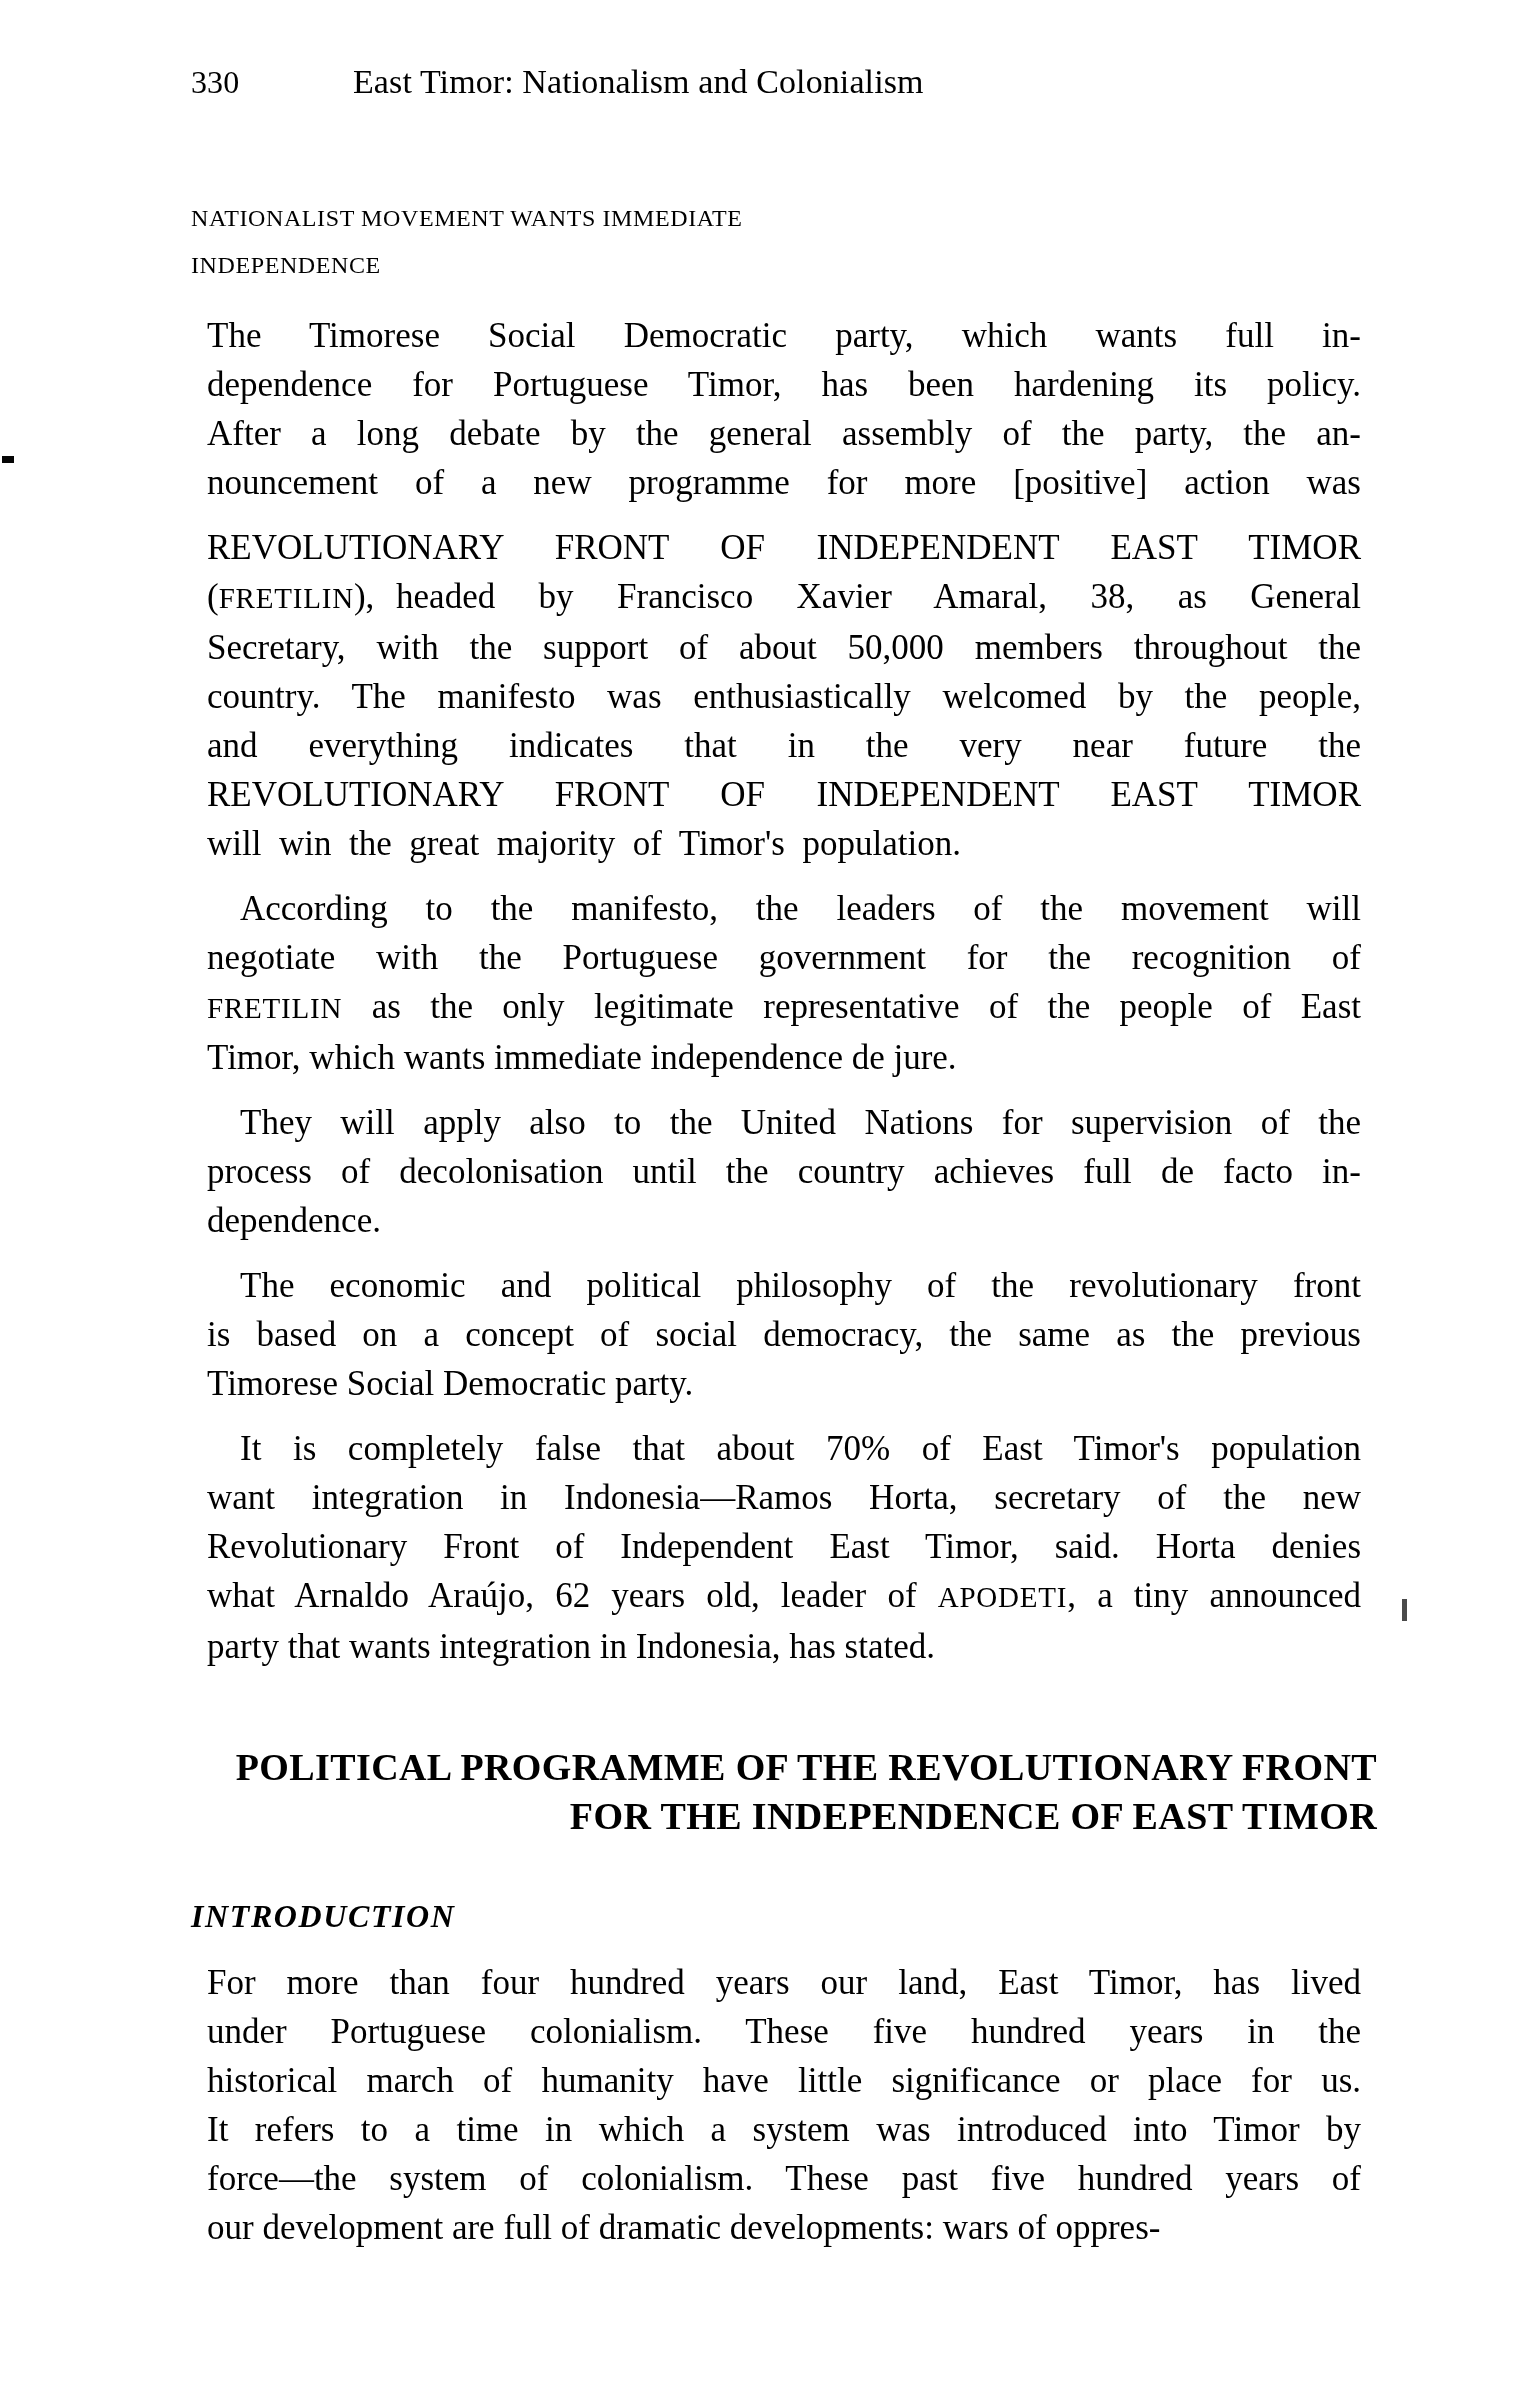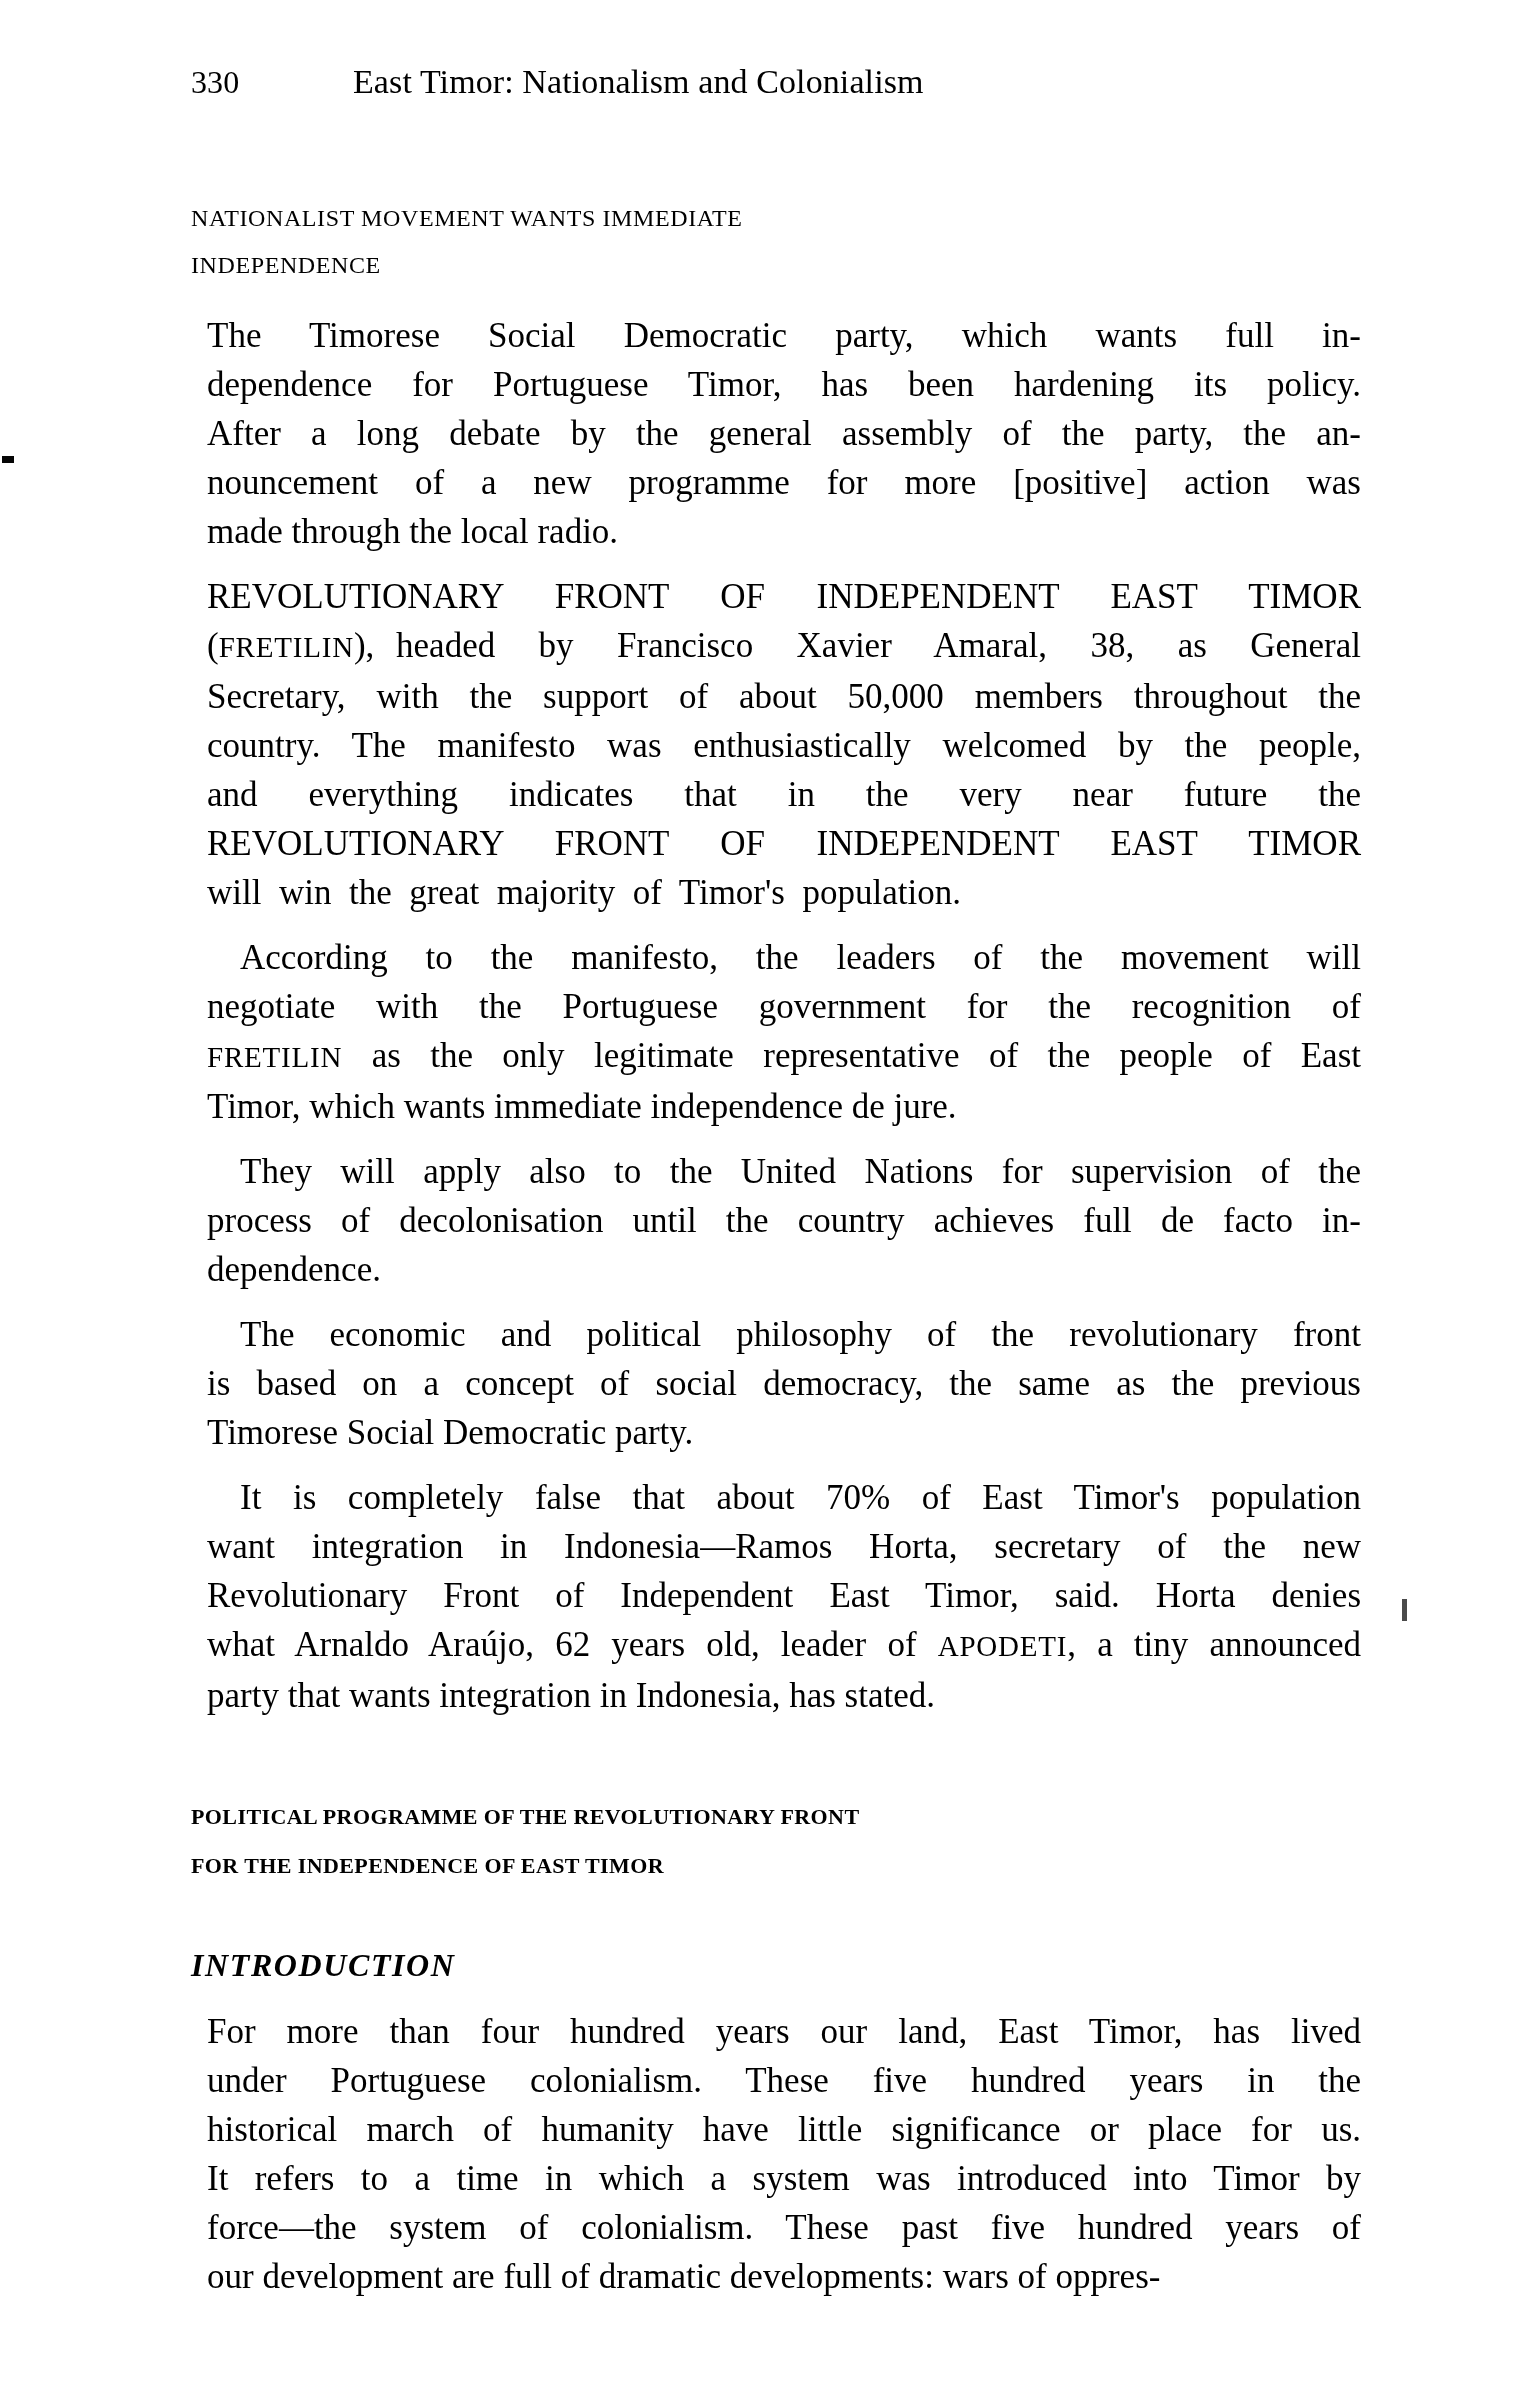--- a/index.html
+++ b/index.html
@@ -107,23 +107,23 @@
   }
 
   .sc {
     font-size: 29px;
     letter-spacing: 0.8px;
   }
 
   
   .programme-head {
     margin: 72px 0 0 0;
-    text-align: left;
+    text-align: right;
     font-weight: bold;
-    font-size: 22px;
+    font-size: 38px;
     line-height: 49px;
     letter-spacing: 0.4px;
   }
   .programme-head .line {
     display: block;
     white-space: pre;
   }
 
   .intro-head {
     margin: 53px 0 19.5px 0;
@@ -151,21 +151,20 @@
     <h2 class="section-head">
       <span class="line">NATIONALIST MOVEMENT WANTS IMMEDIATE</span>
       <span class="line">INDEPENDENCE</span>
     </h2>
 
     <p class="body">
       <span class="ln">The  Timorese  Social  Democratic  party,  which  wants  full  in-</span>
       <span class="ln">dependence  for  Portuguese  Timor,  has  been  hardening  its  policy.</span>
       <span class="ln">After  a  long  debate  by  the  general  assembly  of  the  party,  the  an-</span>
       <span class="ln">nouncement  of  a  new  programme  for  more  [positive]  action  was</span>
-      <span class="ln last">made through the local radio.</span>
     </p>
 
     <p class="body">
       <span class="ln">REVOLUTIONARY  FRONT  OF  INDEPENDENT  EAST  TIMOR</span>
       <span class="ln"><span>(</span><span class="sc">FRETILIN</span><span>), </span><span>headed  by  Francisco  Xavier  Amaral,  38,  as  General</span></span>
       <span class="ln">Secretary, with the support of about 50,000 members throughout the</span>
       <span class="ln">country. The manifesto was enthusiastically welcomed by the people,</span>
       <span class="ln">and  everything  indicates  that  in  the  very  near  future  the</span>
       <span class="ln">REVOLUTIONARY  FRONT  OF  INDEPENDENT  EAST  TIMOR</span>
       <span class="ln last">will  win  the  great  majority  of  Timor's  population.</span>

